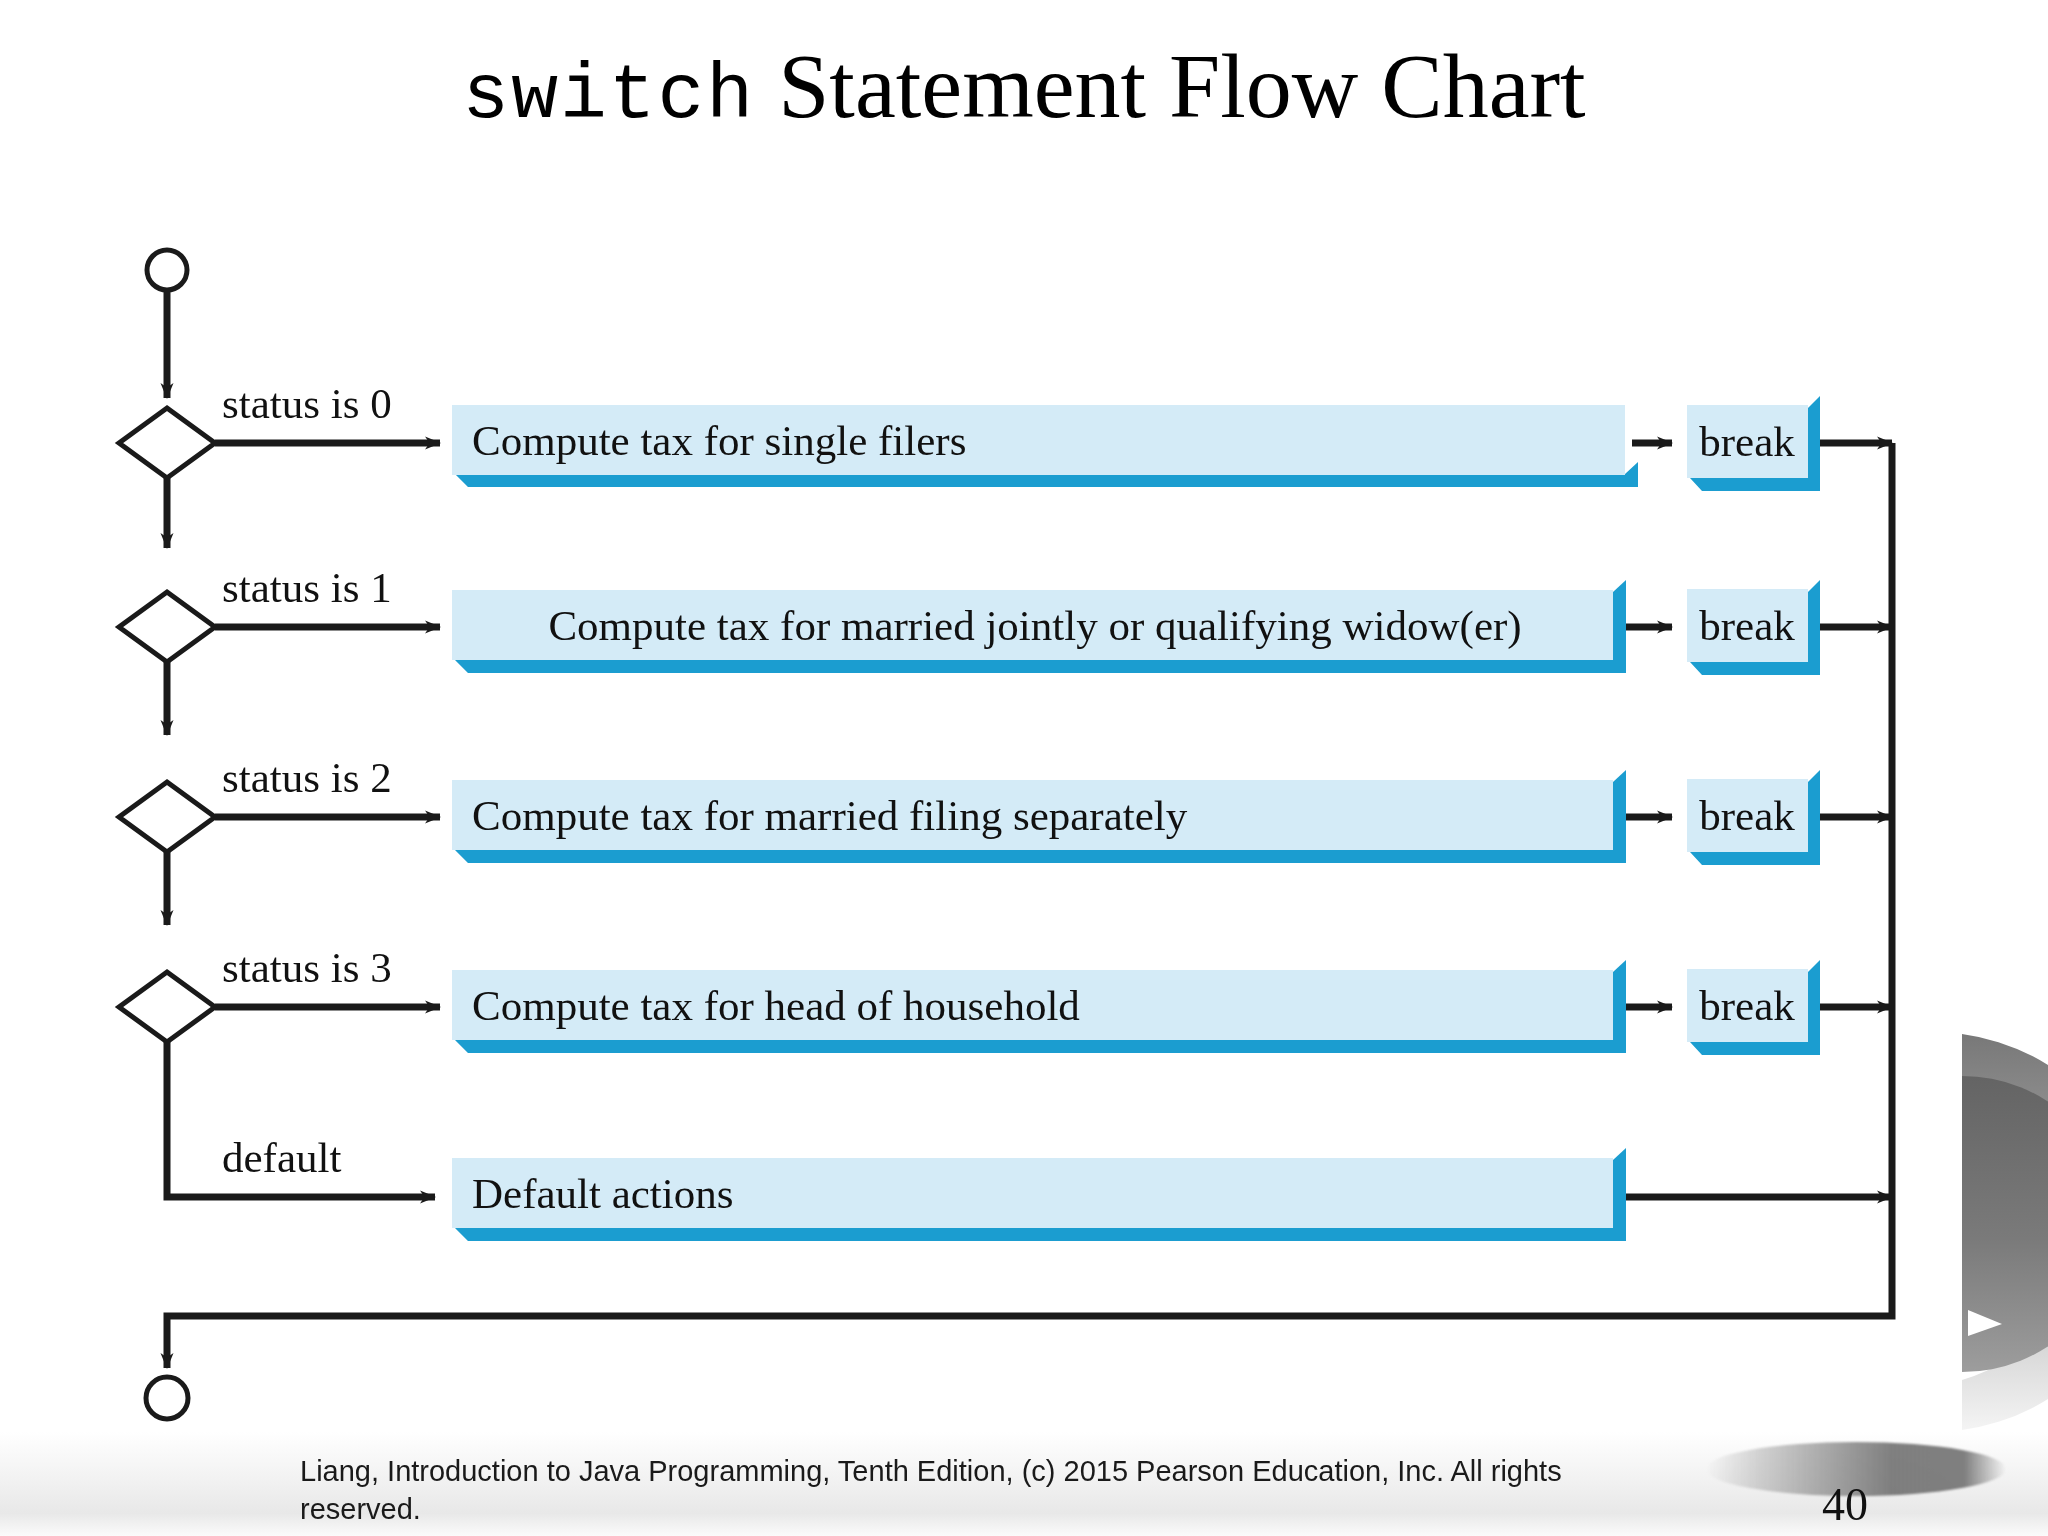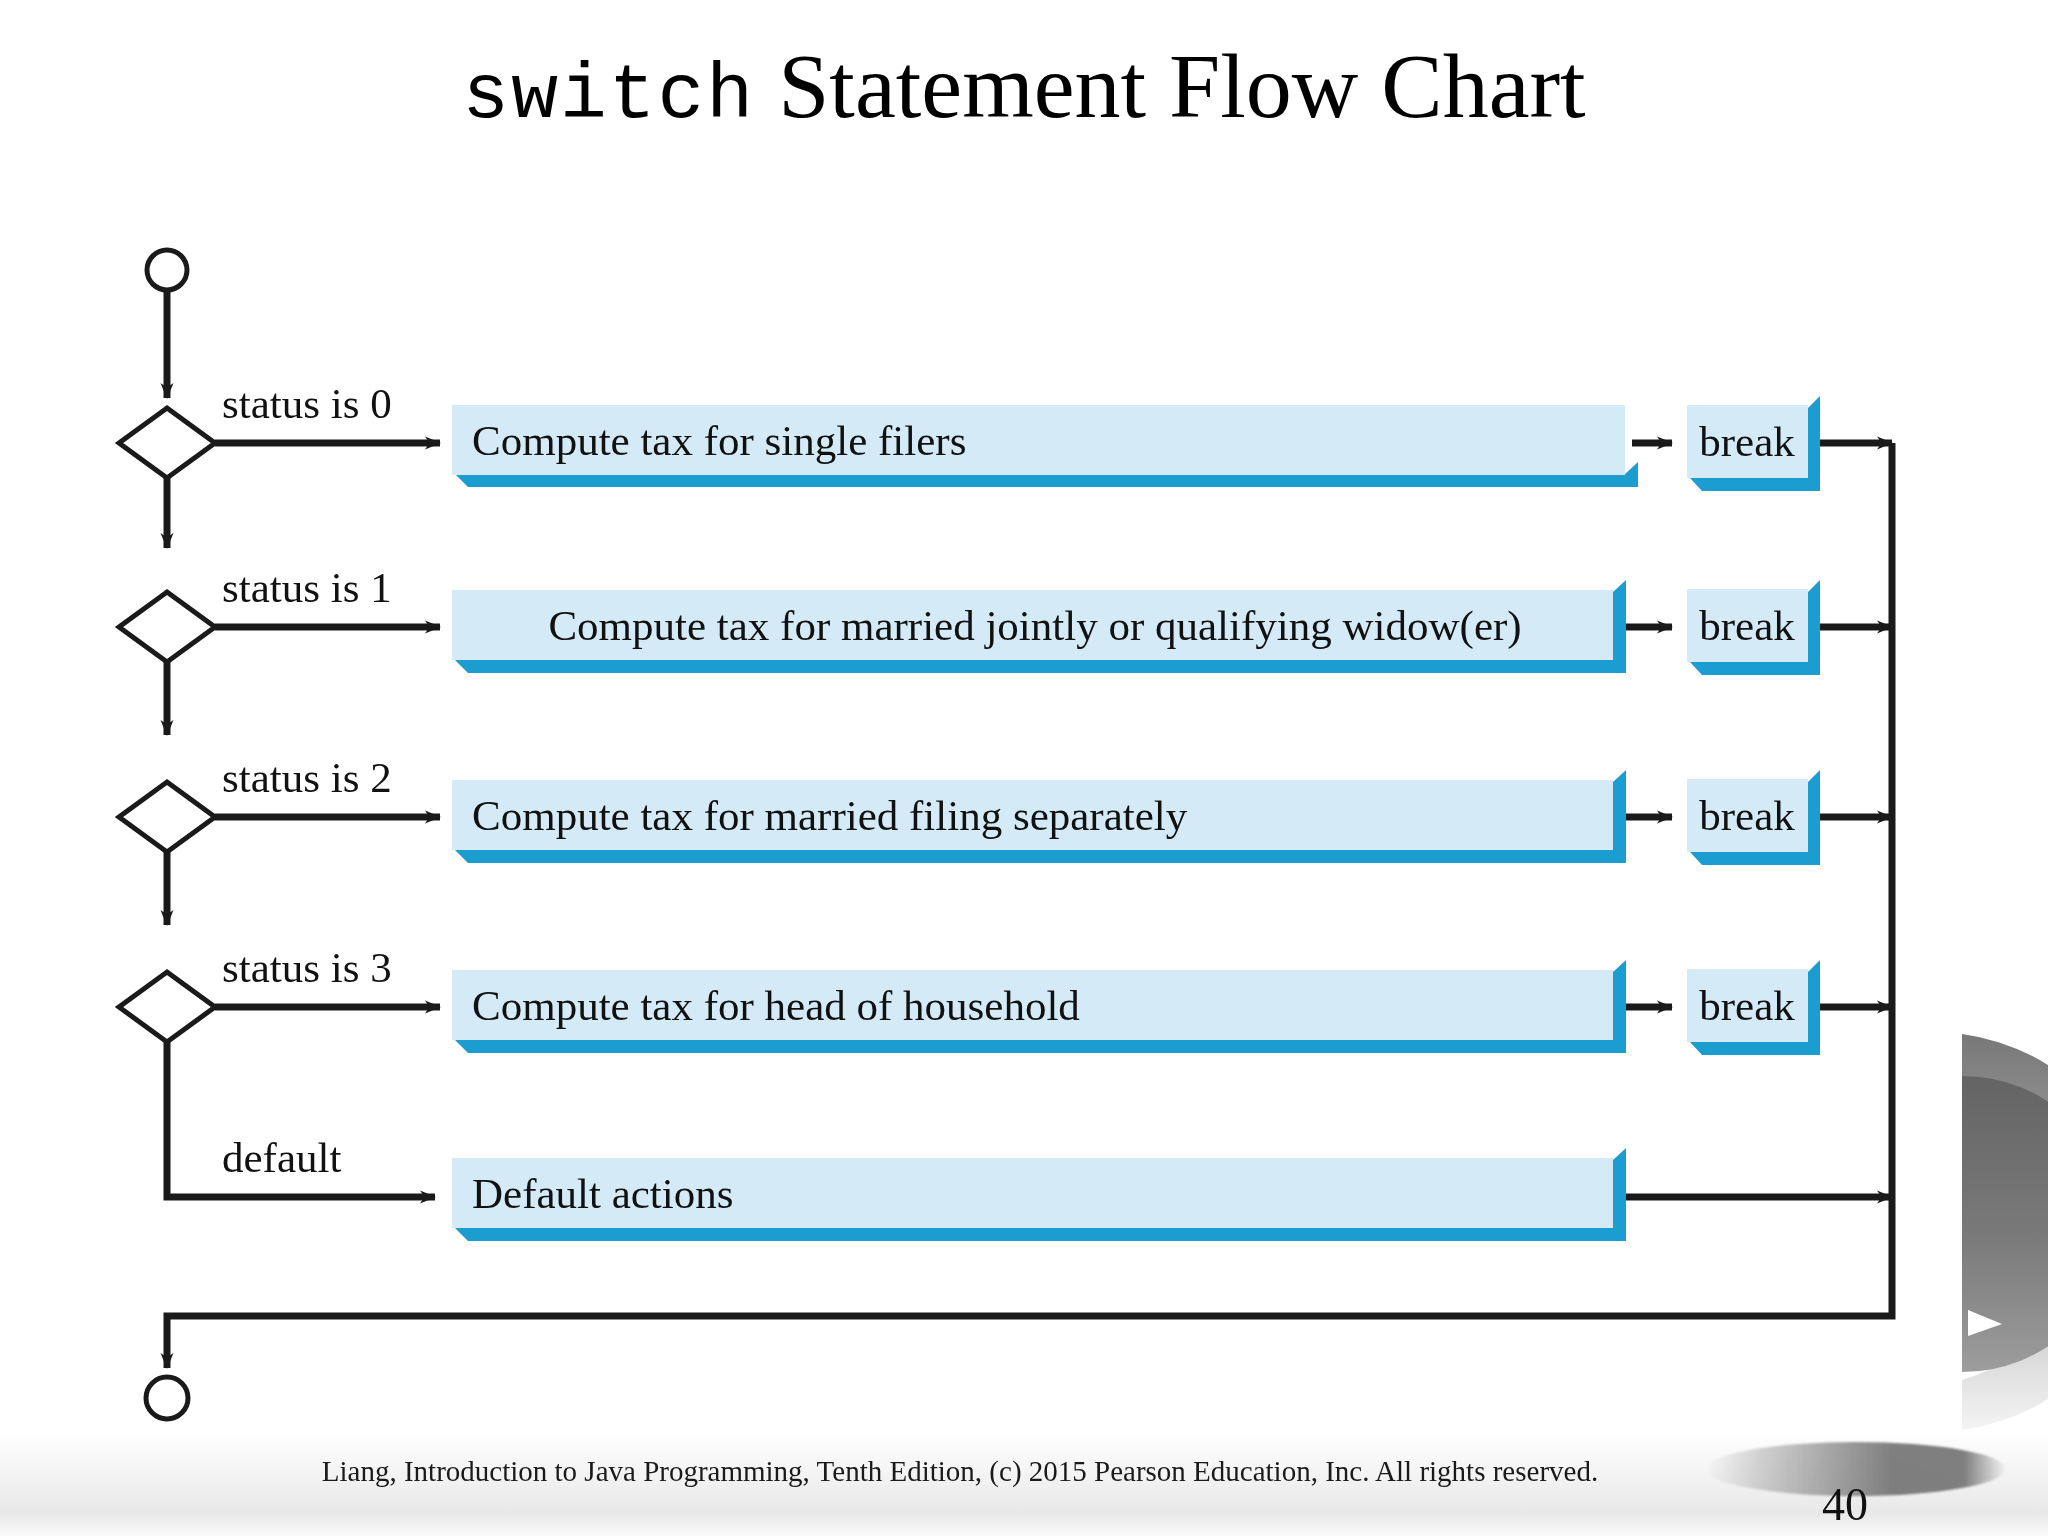--- a/index.html
+++ b/index.html
@@ -47,22 +47,21 @@
 
   
   #footer-band{
     position:absolute;
     left:0;top:1432px;width:2048px;height:104px;
     background:linear-gradient(180deg,#ffffff 0%,#f2f2f2 45%,#e8e8e8 78%,#fbfbfb 100%);
   }
   #footer-text{
     position:absolute;
     left:300px;top:1452px;width:1320px;
-    text-align:center;
-    font-family:Liberation Serif, serif;
+    font-family:Liberation Sans, sans-serif;
     font-size:29px;
     line-height:1.32;
     color:#1a1a1a;
   }
   #page-number{
     position:absolute;
     left:1822px;top:1470px;
     font-family:"Liberation Serif", serif;
     font-size:46px;
     color:#111111;

